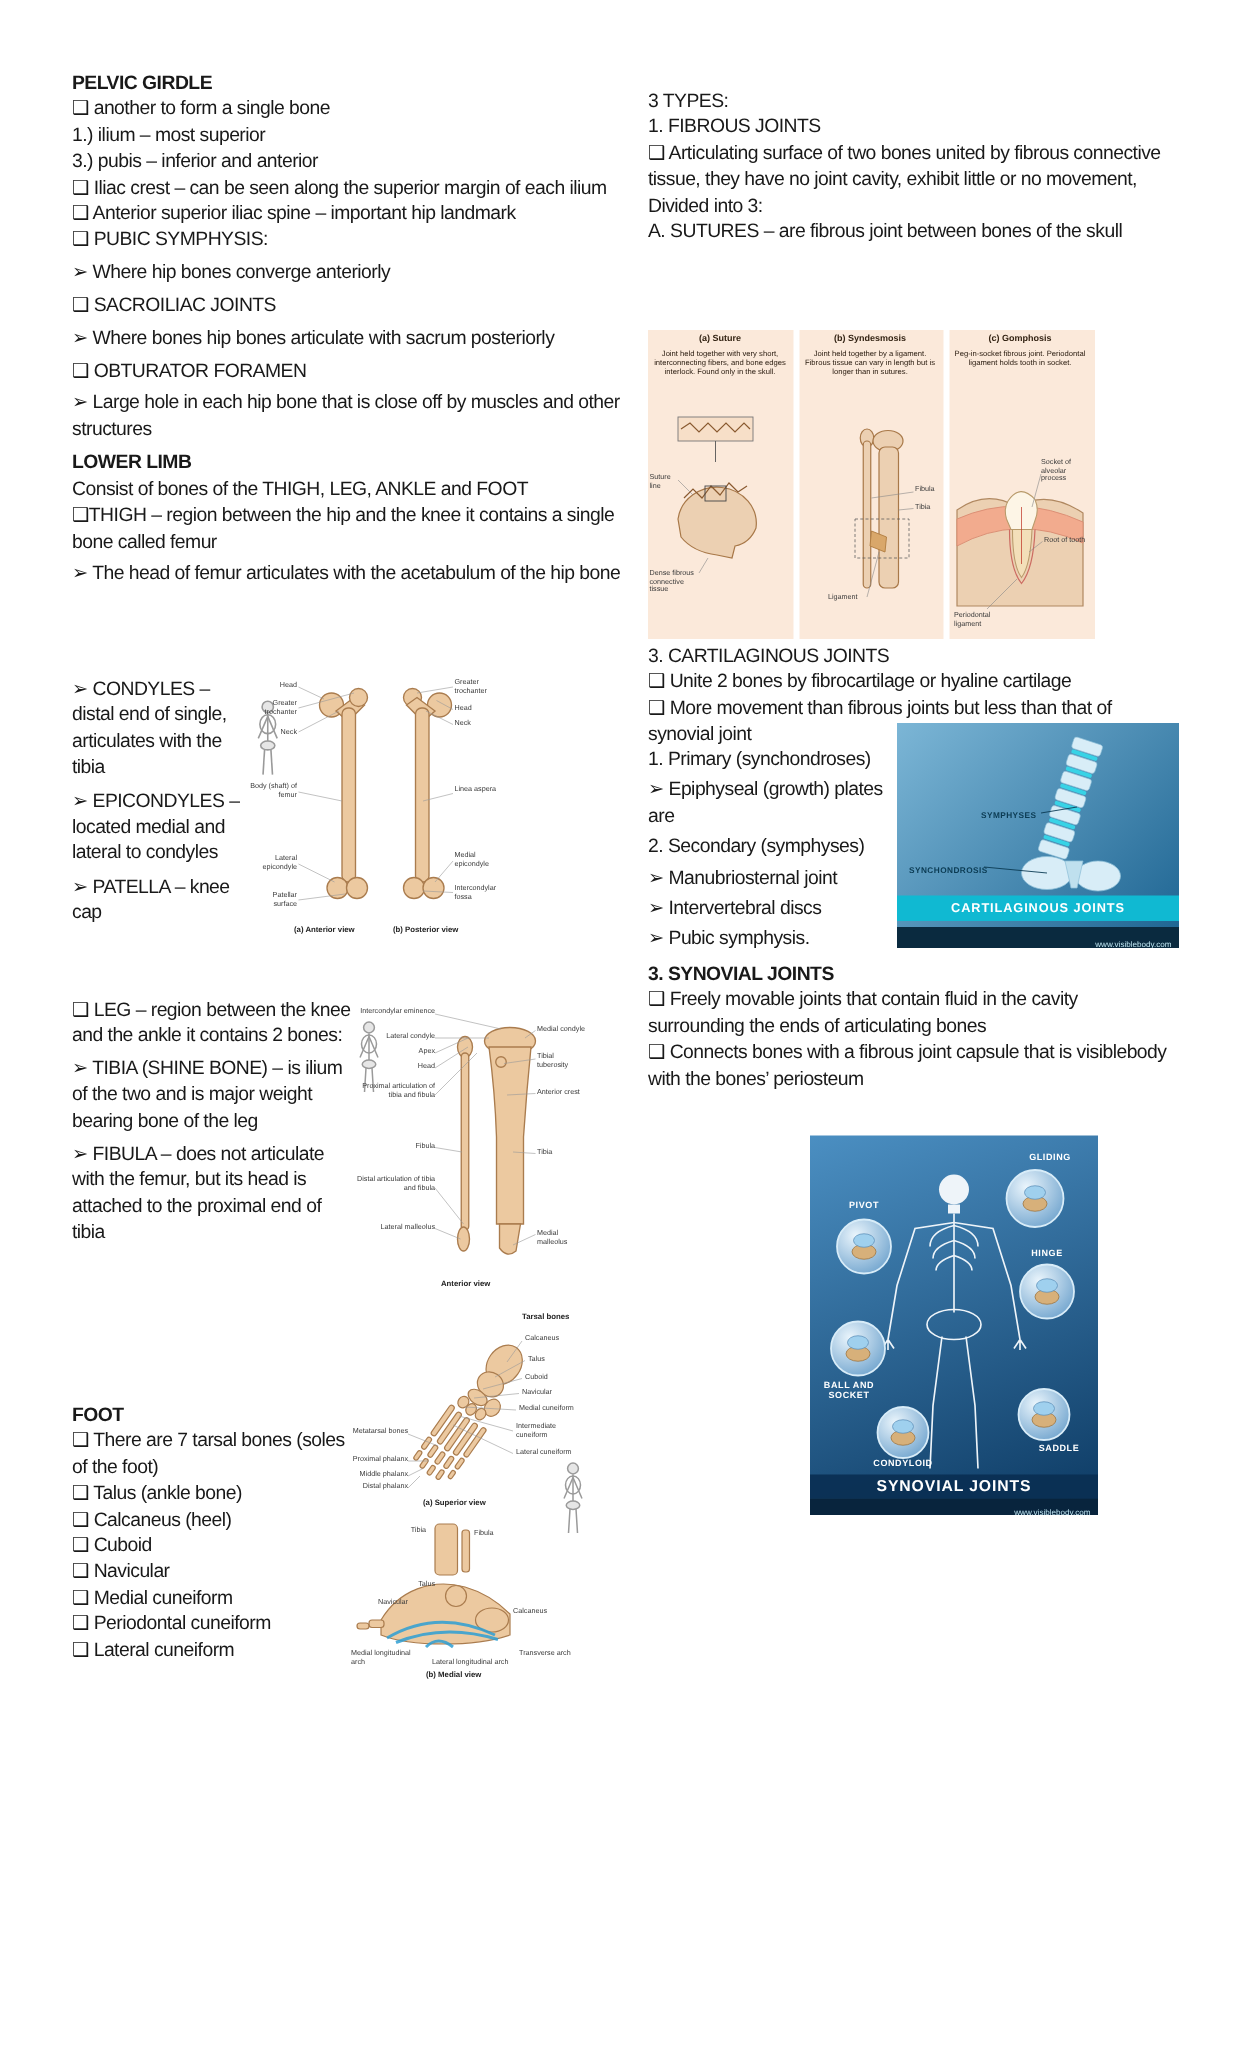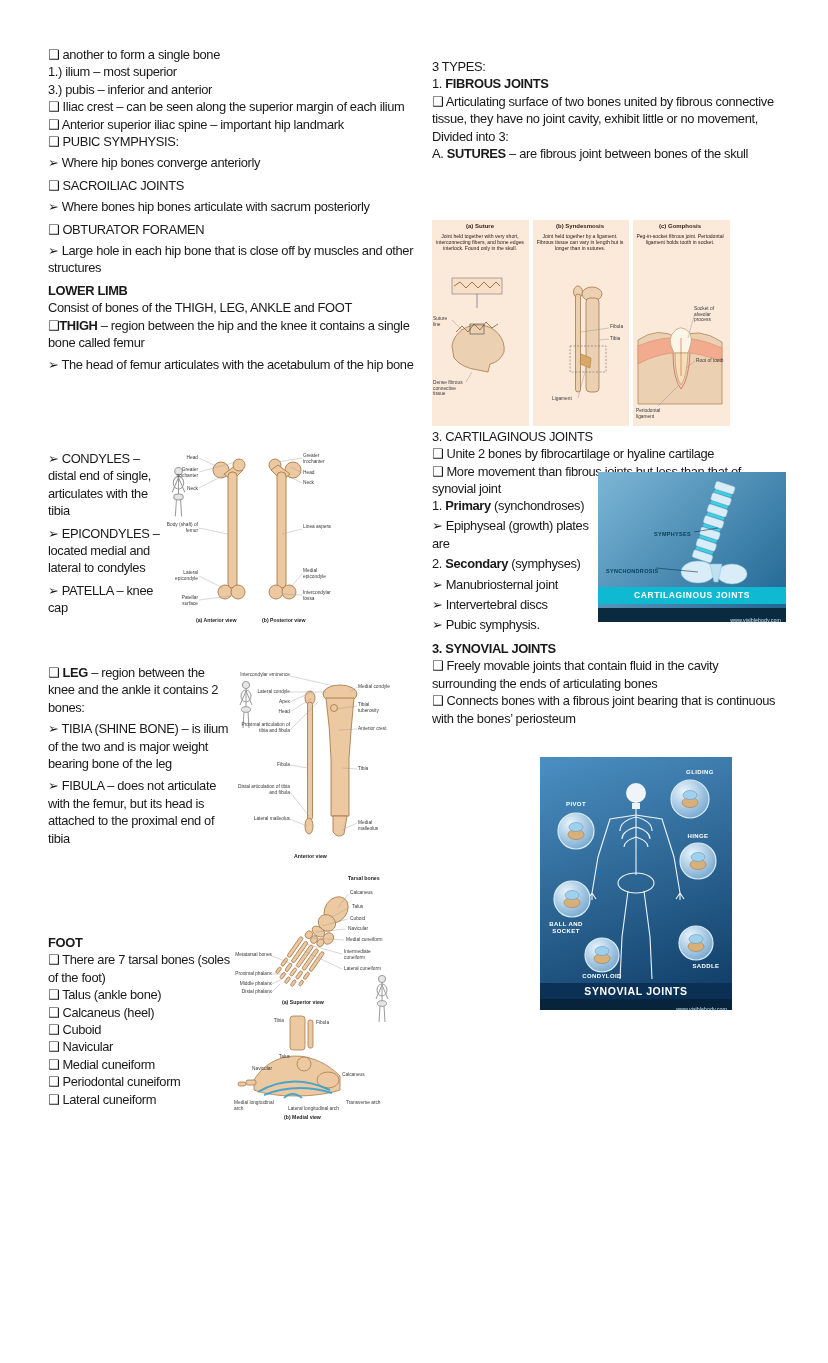--- a/index.html
+++ b/index.html
@@ -4,21 +4,21 @@
 <style>
   * { margin:0; padding:0; box-sizing:border-box; }
   html,body { background:#ffffff; }
   .page { position:relative; width:828px; height:1363px; background:#fff;
           font-family:"Liberation Sans","DejaVu Sans",sans-serif;
           font-size:12.9px; line-height:17.4px; letter-spacing:-0.35px; color:#191919; }
   .abs { position:absolute; }
   .fig { position:absolute; }
   p { margin:0; }
   .h { font-weight:700; }
-  .b { font-weight:700; }
+  .b { font-weight:400; }
   .sp { margin:4px 0 5px; }
   .sp3 { margin:3px 0 3px; }
   
   .fl { position:absolute; font-size:4.8px; line-height:5.6px; letter-spacing:0; color:#3a3a3a; }
   .flb { font-weight:700; font-size:5.2px; color:#222; }
   
   .fibrous { background:#fbe9da; }
   .gutter { position:absolute; top:0; bottom:0; width:4px; background:#fff; }
   .fib-head { position:absolute; top:3px; width:94px; text-align:center; font-weight:700;
               font-size:6px; line-height:7px; letter-spacing:0; color:#332313; }
@@ -57,20 +57,21 @@
         <stop offset="1" stop-color="#6fa3cd"></stop>
       </radialGradient>
       <g id="joint-glyph">
         <ellipse cx="0" cy="3.5" rx="8" ry="5" fill="#d7b07a" stroke="#99713d" stroke-width="0.5"></ellipse>
         <ellipse cx="0" cy="-4" rx="7" ry="4.5" fill="#9fd0ee" stroke="#5c8fb8" stroke-width="0.5"></ellipse>
       </g>
     </defs>
   </svg>
 
   <div class="abs" style="left:48px;top:46px;width:366px">
+    <p class="h">PELVIC GIRDLE</p>
     <p>❑ another to form a single bone</p>
     <p>1.) ilium – most superior</p>
     <p>3.) pubis – inferior and anterior</p>
     <p>❑ Iliac crest – can be seen along the superior margin of each ilium</p>
     <p>❑ Anterior superior iliac spine – important hip landmark</p>
     <p>❑ PUBIC SYMPHYSIS:</p>
     <p class="sp">➢ Where hip bones converge anteriorly</p>
     <p>❑ SACROILIAC JOINTS</p>
     <p class="sp">➢ Where bones hip bones articulate with sacrum posteriorly</p>
     <p>❑ OBTURATOR FORAMEN</p>
@@ -341,21 +342,21 @@
   </div>
   <div class="abs" style="left:432px;top:497px;width:170px">
     <p><span>1. </span><span class="b">Primary</span><span> (synchondroses)</span></p>
     <p class="sp3">➢ Epiphyseal (growth) plates are</p>
     <p><span>2. </span><span class="b">Secondary</span><span> (symphyses)</span></p>
     <p class="sp3">➢ Manubriosternal joint</p>
     <p class="sp3">➢ Intervertebral discs</p>
     <p class="sp3">➢ Pubic symphysis.</p>
   </div>
 
-  <div class="fig cartfig" style="left:598px;top:472px;width:188px;height:150px">
+  <div class="fig cartfig" style="left:598px;top:482px;width:188px;height:150px">
     <svg width="188" height="150">
       <g transform="translate(128,12) rotate(18)">
         <g fill="#d8edf7" stroke="#8fc0d8" stroke-width="0.4">
           <rect x="-10" y="0" width="20" height="8" rx="2"></rect>
           <rect x="-10" y="12" width="20" height="8" rx="2"></rect>
           <rect x="-10" y="24" width="20" height="8" rx="2"></rect>
           <rect x="-10" y="36" width="20" height="8" rx="2"></rect>
           <rect x="-10" y="48" width="20" height="8" rx="2"></rect>
           <rect x="-10" y="60" width="20" height="8" rx="2"></rect>
           <rect x="-10" y="72" width="20" height="8" rx="2"></rect>
@@ -381,21 +382,21 @@
     <span class="cl" style="left:8px;top:91px">SYNCHONDROSIS</span>
     <div class="banner" style="top:115px;height:17px;line-height:17px;font-size:8.5px;background:#10b9d2">CARTILAGINOUS JOINTS</div>
     <div class="strip" style="top:136px;height:14px">
       <span class="wmk" style="top:4px">www.visiblebody.com</span>
     </div>
   </div>
 
   <div class="abs" style="left:432px;top:640px;width:352px">
     <p class="h">3. SYNOVIAL JOINTS</p>
     <p>❑ Freely movable joints that contain fluid in the cavity surrounding the ends of articulating bones</p>
-    <p>❑ Connects bones with a fibrous joint bearing that is continuous with the bones’ periosteum</p>
+    <p>❑ Connects bones with a fibrous joint capsule that is visiblebody with the bones’ periosteum</p>
   </div>
 
   <div class="fig synfig" style="left:540px;top:757px;width:192px;height:253px">
     <svg width="192" height="253">
       <g stroke="#eef4f9" stroke-width="1.1" fill="none">
         <circle cx="96" cy="36" r="10" fill="#eef4f9" stroke="none"></circle>
         <rect x="92" y="46" width="8" height="6" fill="#eef4f9" stroke="none"></rect>
         <line x1="96" y1="52" x2="96" y2="118"></line>
         <path d="M96,60 q-16,4 -16,14 M96,60 q16,4 16,14 M96,70 q-14,4 -14,12 M96,70 q14,4 14,12 M96,80 q-12,4 -12,10 M96,80 q12,4 12,10"></path>
         <path d="M96,58 L70,62 L58,100 L52,136"></path>

